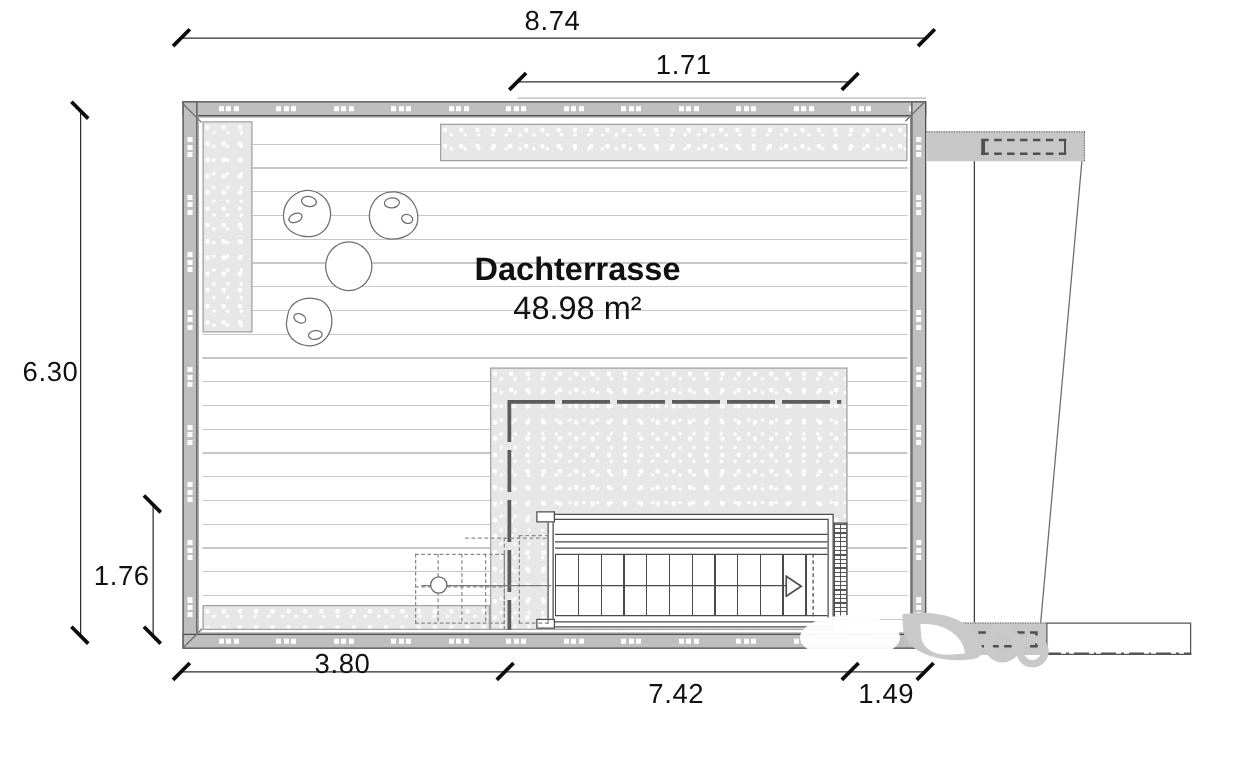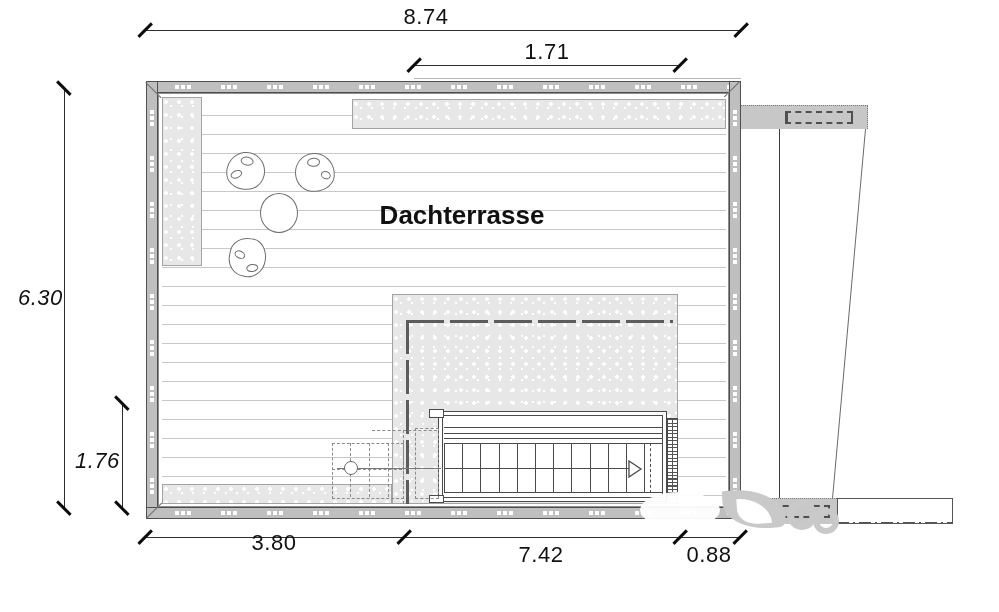--- a/index.html
+++ b/index.html
@@ -6,21 +6,21 @@
   .canvas{position:relative;width:999px;height:612px;background:#fff;overflow:hidden;
           font-family:"Liberation Sans", sans-serif;color:#111;}
   .abs{position:absolute;}
   
   .dline{position:absolute;background:#2e2e2e;}
   .tick{position:absolute;width:19px;height:2.6px;background:#0d0d0d;}
   .tick.h{transform:translate(-50%,-50%) rotate(-45deg);}
   .tick.v{transform:translate(-50%,-50%) rotate(45deg);}
   .dimlabel{position:absolute;font-size:22px;line-height:22px;white-space:nowrap;
             transform:translateX(-50%);letter-spacing:.5px;}
-  .dimlabel.side{transform:none;font-style:italic;}
+  .dimlabel.side{transform:none;}
   
   .wall{position:absolute;background:#bfbfbf;border:1px solid #4f4f4f;box-sizing:border-box;}
   .wdash-h{position:absolute;left:6px;right:6px;top:50%;height:4px;margin-top:-2px;
     background:repeating-linear-gradient(90deg,rgba(0,0,0,0) 0 22px,#fff 22px 26px,rgba(0,0,0,0) 26px 28px,#fff 28px 32px,rgba(0,0,0,0) 32px 34px,#fff 34px 38px,rgba(0,0,0,0) 38px 46px);}
   .wdash-v{position:absolute;top:6px;bottom:6px;left:50%;width:4px;margin-left:-2px;
     background:repeating-linear-gradient(180deg,rgba(0,0,0,0) 0 22px,#fff 22px 26px,rgba(0,0,0,0) 26px 28px,#fff 28px 32px,rgba(0,0,0,0) 32px 34px,#fff 34px 38px,rgba(0,0,0,0) 38px 46px);}
   .miter{position:absolute;height:1px;background:#6d6d6d;}
   
   .deck{position:absolute;background:repeating-linear-gradient(180deg,#ffffff 0 18px,#c7c7c7 18px 19px);}
   .innerline{position:absolute;border:1px solid #8d8d8d;box-sizing:border-box;}
@@ -47,21 +47,21 @@
 </style>
 </head>
 <body>
 
 <div class="canvas">
 
   <div>
     <div class="dline" style="left:145px;top:30px;width:596px;height:1.3px;"></div>
     <div class="tick h" style="left:145px;top:30px;"></div>
     <div class="tick h" style="left:741px;top:30px;"></div>
-    <div class="dimlabel" style="left:426px;top:6px;">8.74</div>
+    <div class="dimlabel" style="left:442px;top:6px;">8.74</div>
   </div>
 
   <div>
     <div class="dline" style="left:414px;top:65px;width:267px;height:1.3px;"></div>
     <div class="tick h" style="left:414px;top:65px;"></div>
     <div class="tick h" style="left:680px;top:65px;"></div>
     <div class="dimlabel" style="left:547px;top:41px;">1.71</div>
   </div>
 
   <div>
@@ -77,23 +77,23 @@
     <div class="tick v" style="left:122px;top:508px;"></div>
     <div class="dimlabel side" style="left:75px;top:450px;">1.76</div>
   </div>
 
   <div>
     <div class="dline" style="left:145px;top:537px;width:596px;height:1.3px;"></div>
     <div class="tick h" style="left:145px;top:537px;"></div>
     <div class="tick h" style="left:404px;top:537px;"></div>
     <div class="tick h" style="left:680px;top:537px;"></div>
     <div class="tick h" style="left:740px;top:537px;"></div>
-    <div class="dimlabel" style="left:274px;top:532px;">3.80</div>
+    <div class="dimlabel" style="left:274px;top:520px;">3.80</div>
     <div class="dimlabel" style="left:541px;top:544px;">7.42</div>
-    <div class="dimlabel" style="left:709px;top:544px;">0.88</div>
+    <div class="dimlabel" style="left:709px;top:544px;">1.49</div>
   </div>
 
   <div class="abs" style="left:414px;top:78px;width:327px;height:1px;background:#b5b5b5;"></div>
 
   <div class="wall" style="left:146px;top:81px;width:595px;height:12px;">
       <div class="wdash-h"></div>
     </div>
   <div class="wall" style="left:146px;top:81px;width:12px;height:438px;">
       <div class="wdash-v"></div>
     </div>
@@ -126,20 +126,21 @@
     <div class="pdot" style="left:25px;top:16px;width:10px;height:8px;transform:rotate(12deg);"></div>
   </div>
   <div class="plant" style="left:260px;top:193px;width:38px;height:40px;border-radius:50%;"></div>
   <div class="plant" style="left:229px;top:238px;width:37px;height:39px;border-radius:55% 45% 50% 50% / 45% 55% 52% 48%;transform:rotate(10deg);">
     <div class="pdot" style="left:4px;top:13px;width:11px;height:8px;transform:rotate(15deg);"></div>
     <div class="pdot" style="left:18px;top:24px;width:12px;height:8px;transform:rotate(-18deg);"></div>
   </div>
 
   <div class="roomlbl" style="left:462px;top:200px;">
     <div class="nm">Dachterrasse</div>
+    <div class="ar">48.98 m²</div>
   </div>
 
   <div class="abs" style="left:406px;top:320px;width:267px;height:3px;background:repeating-linear-gradient(90deg,#5c5c5c 0 38px,#e8e8e8 38px 44px);"></div>
   <div class="abs" style="left:406px;top:320px;width:3px;height:184px;background:repeating-linear-gradient(180deg,#5c5c5c 0 34px,#e8e8e8 34px 40px);"></div>
   <div class="dashline" style="left:403px;top:430px;height:74px;border-left:1px dashed #8a8a8a;"></div>
 
   <div class="frame" style="left:438px;top:411px;width:229px;height:91px;"></div>
   <div class="frame" style="left:442px;top:415px;width:221px;height:83px;border-width:1px;background:none;"></div>
   <div class="thin" style="left:444px;top:427px;width:218px;height:1px;"></div>
   <div class="thin" style="left:444px;top:433px;width:218px;height:1px;"></div>

